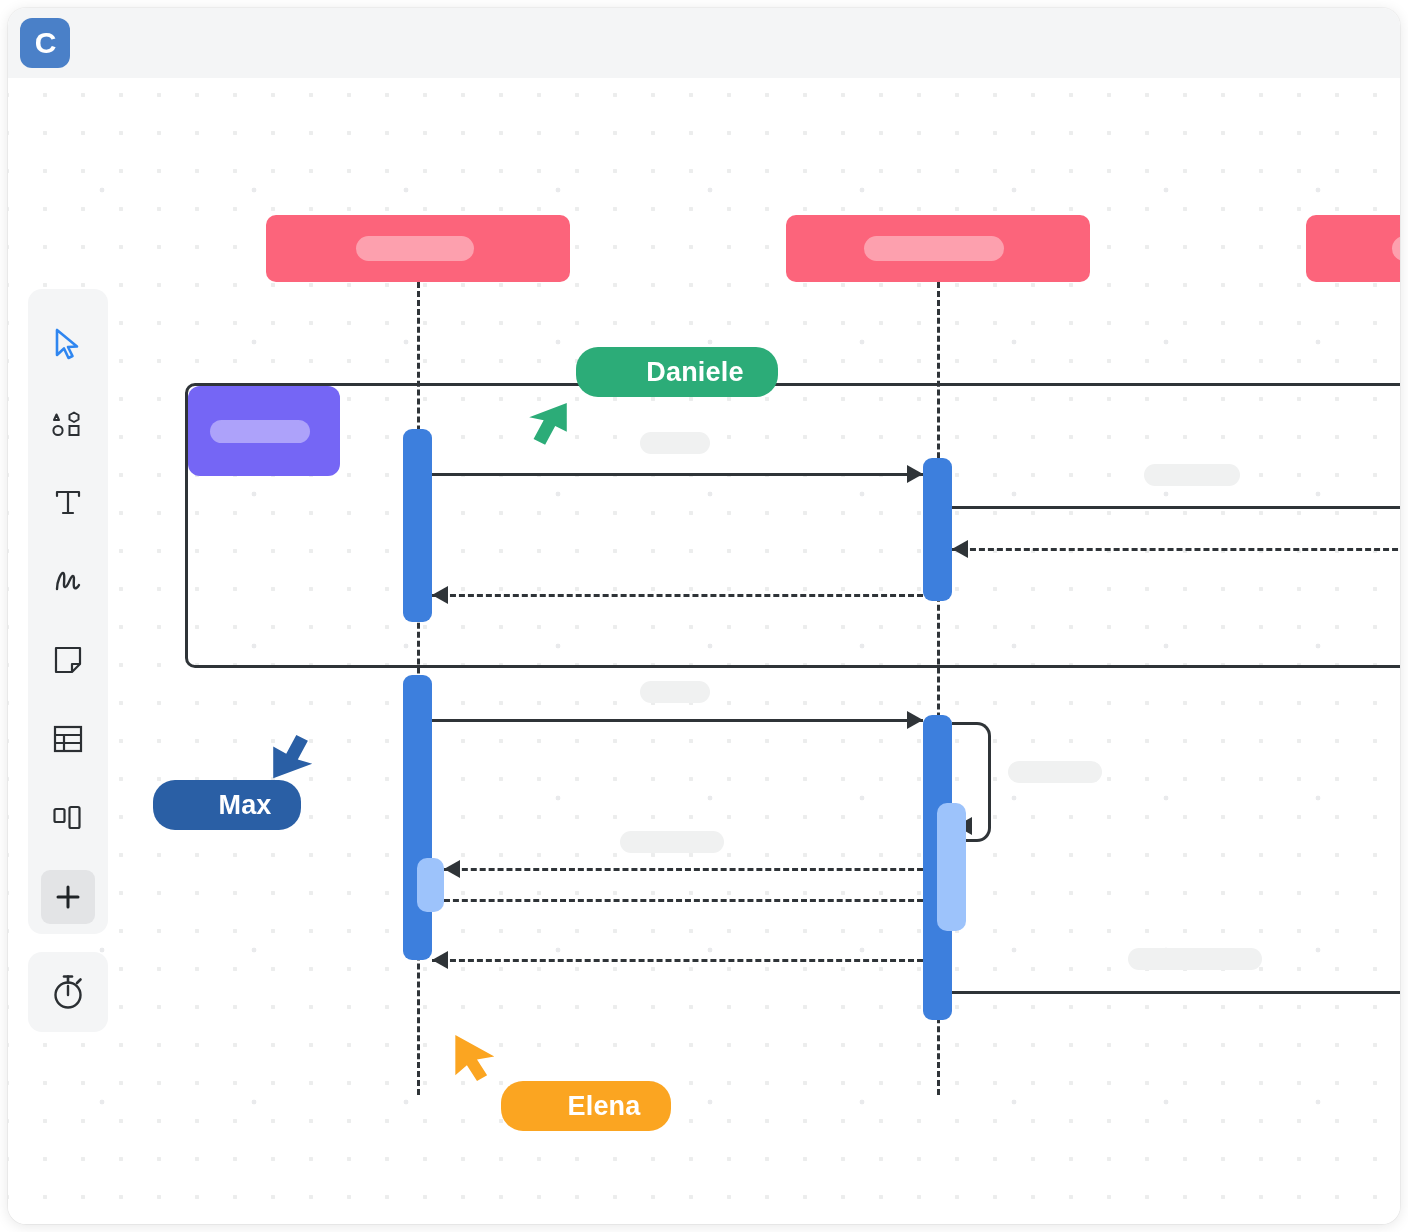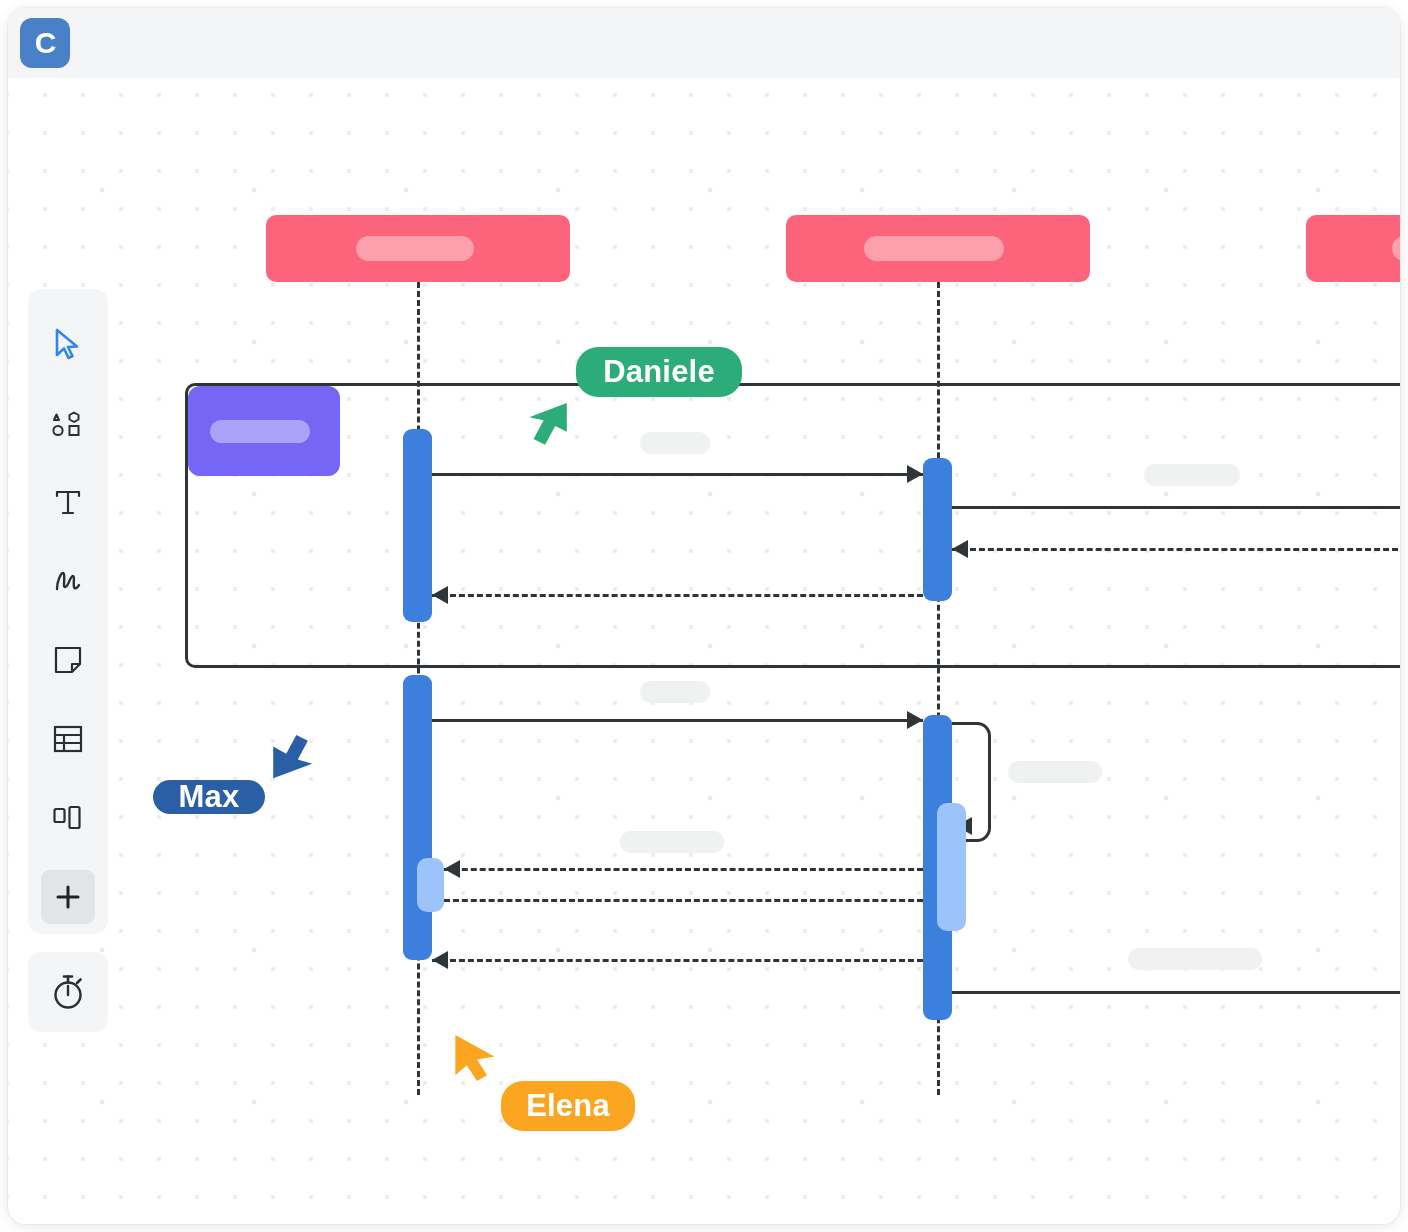--- a/index.html
+++ b/index.html
@@ -85,23 +85,24 @@
     border-right:16px solid #2f3438;
   }
   .ghost-pill{position:absolute;border-radius:13px;background:#f0f1f1;}
   .self-loop{
     position:absolute;border:3px solid #2f3438;border-left:none;
     border-radius:0 14px 14px 0;
   }
   
   .cursor-name{
     position:absolute;border-radius:22px;color:#ffffff;
-    font-size:31px;font-weight:bold;letter-spacing:0.2px;
+    font-size:27px;font-weight:bold;letter-spacing:0.2px;
     display:flex;align-items:center;justify-content:center;
     white-space:nowrap;
+    padding-left:36px;
   }
   .cursor-arrow{position:absolute;}
 </style>
 </head>
 <body>
 
 <div class="app-window">
 
   <div class="topbar">
     <div class="logo-tile">
@@ -167,21 +168,21 @@
         <div class="ghost-pill" style="left: 1000px; top: 683px; width: 94px; height: 22px;"></div>
         <div class="ghost-pill" style="left: 612px; top: 753px; width: 104px; height: 22px;"></div>
         <div class="ghost-pill" style="left: 1120px; top: 870px; width: 134px; height: 22px;"></div>
       </div>
 
     <div id="cursors-layer">
         <div class="cursor-name" style="left: 568px; top: 269px; width: 166px; height: 50px; background: rgb(44, 172, 120);">Daniele</div>
         <div class="cursor-arrow" style="left: 514px; top: 322px;"><svg width="52" height="52" viewBox="0 0 34 36">
             <path d="M30 2 L30 22 L22 18 L15 31 L7 27 L14 14 L4 12 Z" fill="#2cac78"></path>
           </svg></div>
-        <div class="cursor-name" style="left: 145px; top: 702px; width: 112px; height: 34px; background: rgb(42, 95, 165);">Max</div>
+        <div class="cursor-name" style="left: 145px; top: 702px; width: 112px; height: 50px; background: rgb(42, 95, 165);">Max</div>
         <div class="cursor-arrow" style="left: 258px; top: 654px;"><svg width="52" height="52" viewBox="0 0 34 36">
             <path d="M4 32 L4 10 L13 15 L20 2 L28 6 L21 19 L31 22 Z" fill="#2a5fa5"></path>
           </svg></div>
         <div class="cursor-name" style="left: 493px; top: 1003px; width: 134px; height: 50px; background: rgb(251, 165, 33);">Elena</div>
         <div class="cursor-arrow" style="left: 443px; top: 954px;"><svg width="52" height="52" viewBox="0 0 34 36">
             <path d="M2 2 L2 30 L10 23 L17 34 L24 30 L17 19 L29 17 Z" fill="#fba521"></path>
           </svg></div>
       </div>
 
     <div class="toolbar">

